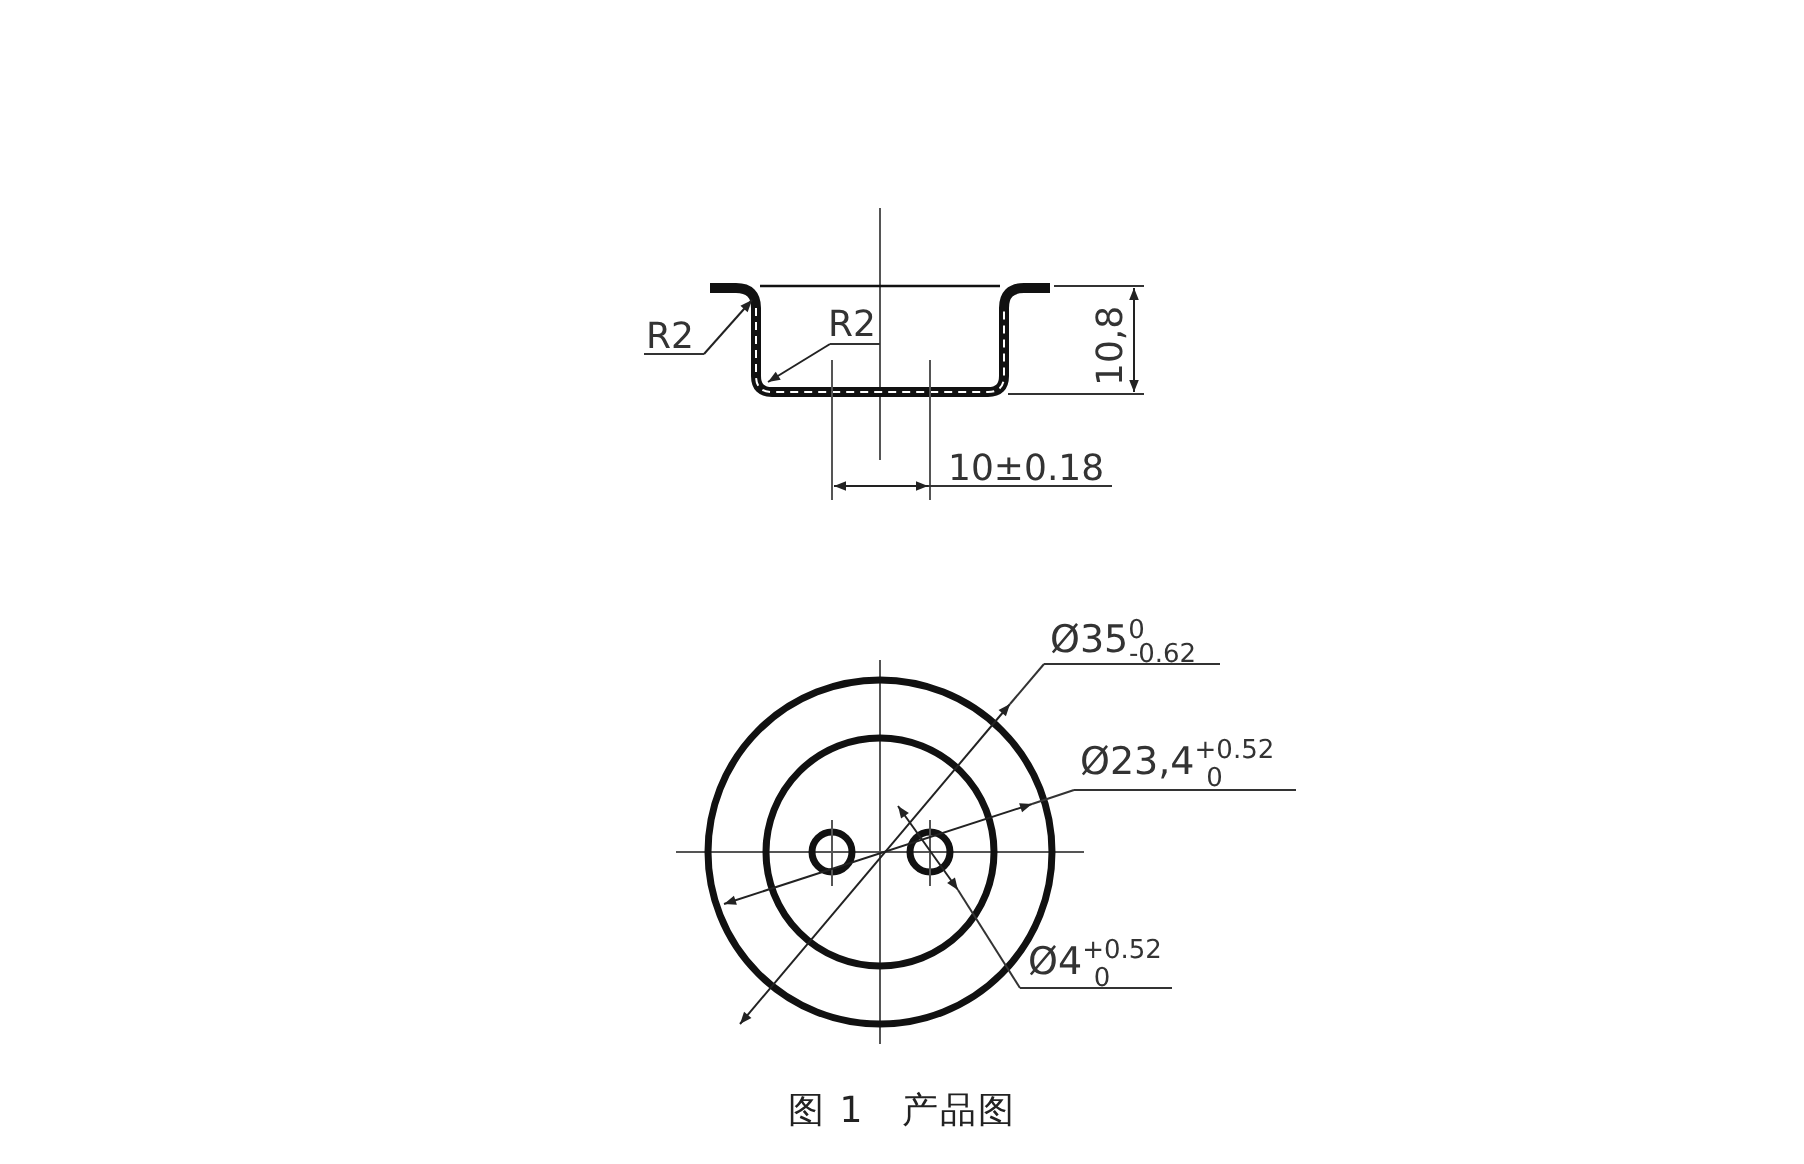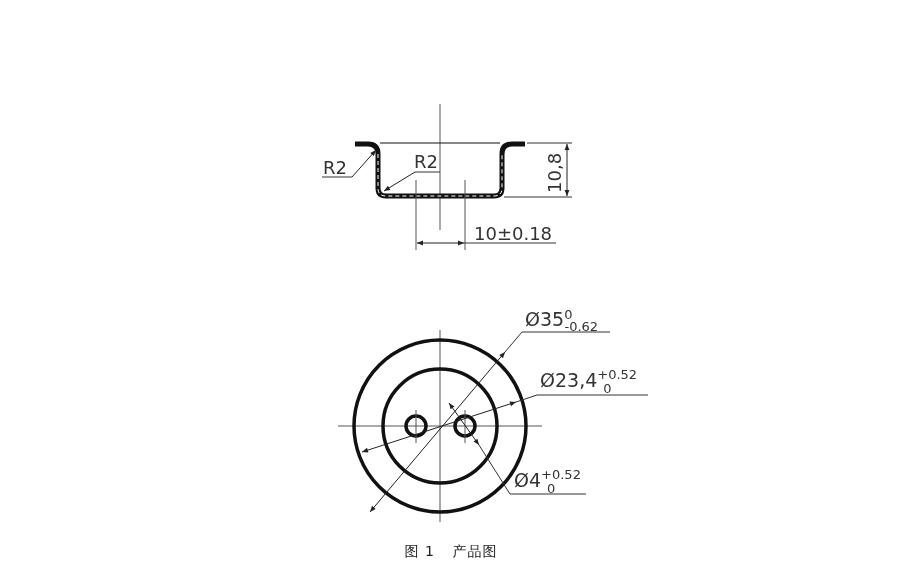--- a/index.html
+++ b/index.html
@@ -2,21 +2,21 @@
 <html><head>
 <meta charset="utf-8">
 <style>
   html, body { margin: 0; padding: 0; background: #ffffff; }
   body { width: 902px; height: 582px; position: relative; overflow: hidden; }
   #drawing { position: absolute; left: 0; top: 0; }
   .dim-text { font-family: "DejaVu Sans", sans-serif; fill: #333333; }
   .caption {
     position: absolute; left: 0; width: 902px; top: 543px;
     text-align: center; font-family: "DejaVu Sans", sans-serif;
-    font-size: 14px; color: #222222; letter-spacing: 1px;
+    font-size: 18px; color: #222222; letter-spacing: 1px;
   }
   .caption span { margin: 0 6px; }
 </style>
 </head>
 <body>
 
 <svg id="drawing" width="902" height="582" viewBox="0 0 902 582" xmlns="http://www.w3.org/2000/svg">
   <defs>
     <marker id="arr" viewBox="0 0 10 10" refX="10" refY="5" markerWidth="8" markerHeight="6" orient="auto-start-reverse">
       <path d="M0,1 L10,5 L0,9 z" fill="#222"></path>

